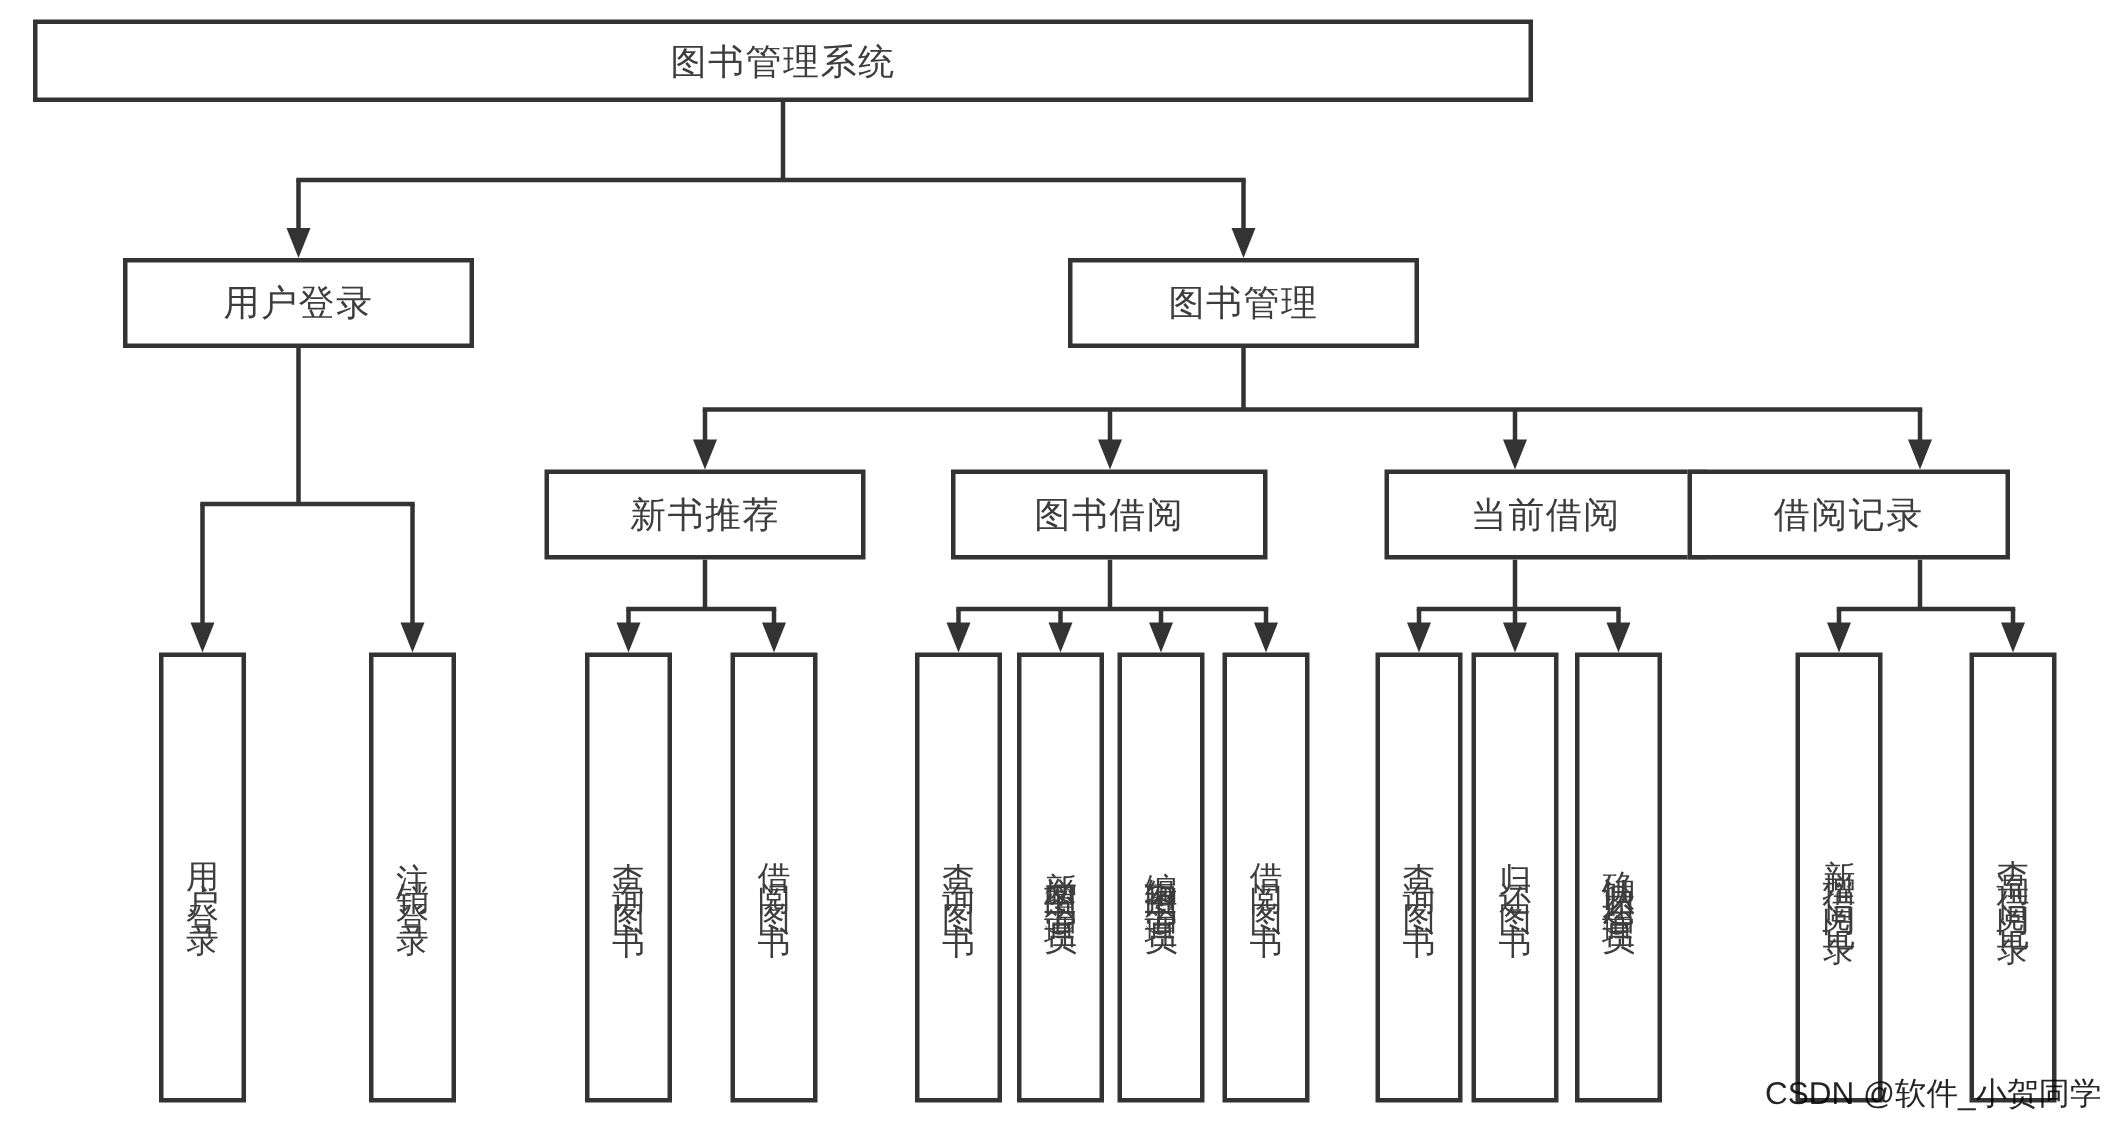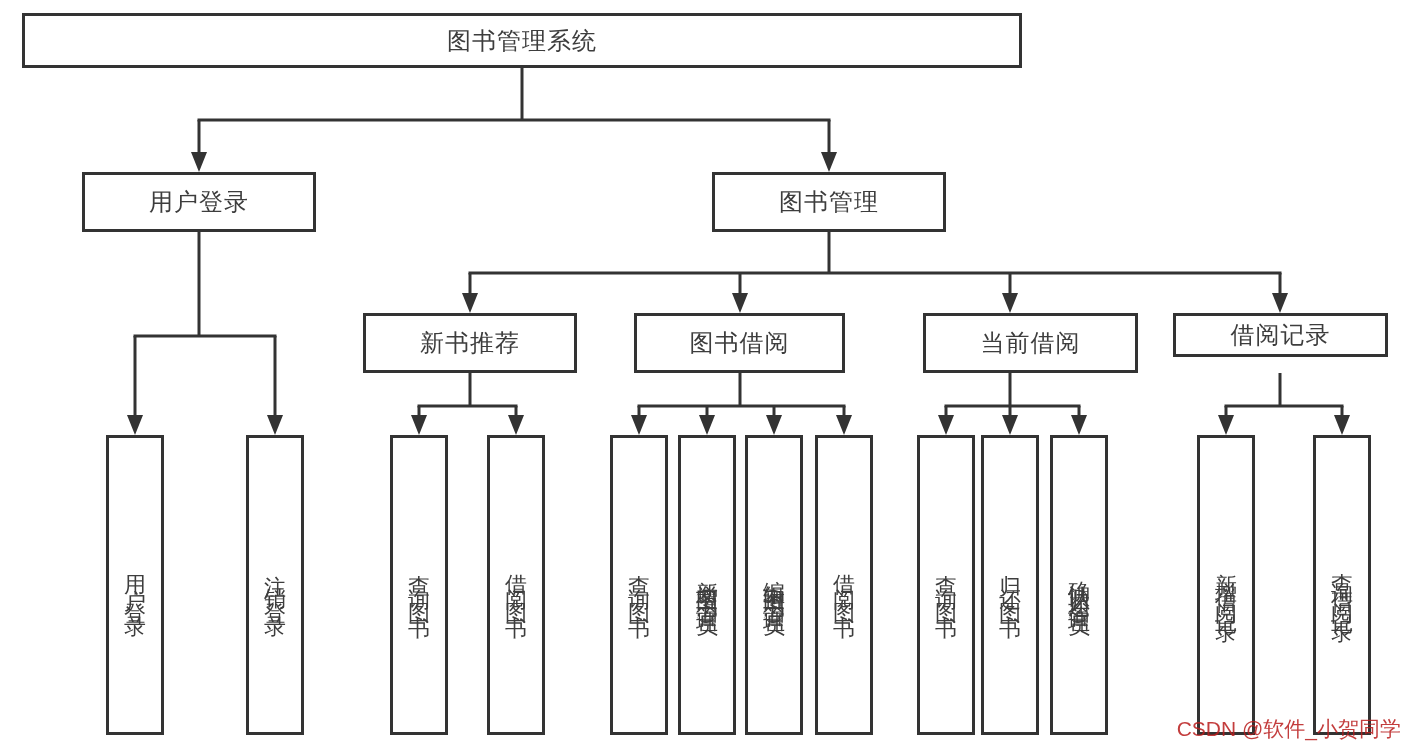--- a/index.html
+++ b/index.html
@@ -36,21 +36,21 @@
     line-height: 1;
   }
   .v.sp4 { letter-spacing: 14px; }
   .v.sp6 { letter-spacing: 10px; }
   .v.sp9 { letter-spacing: 5px; }
   .watermark {
     position: absolute;
     right: 4px;
     bottom: 4px;
     font-size: 21px;
-    color: #b91c1c;
+    color: #000000;
     opacity: 0.85;
     z-index: 5;
     white-space: nowrap;
   }
 </style>
 </head>
 <body>
 
 <div class="canvas">
 
@@ -124,21 +124,21 @@
   </svg>
 
   <div class="node h" style="left:22px; top:13px; width:1000px; height:55px;">图书管理系统</div>
 
   <div class="node h" style="left:82px; top:172px; width:234px; height:60px;">用户登录</div>
   <div class="node h" style="left:712px; top:172px; width:234px; height:60px;text-align:center;">图书管理</div>
 
   <div class="node h" style="left:634px; top:313px; width:211px; height:60px;">图书借阅</div>
   <div class="node h" style="left:363px; top:313px; width:214px; height:60px;">新书推荐</div>
   <div class="node h" style="left:903px; top:313px; width:215px; height:60px;margin-left:20px;">当前借阅</div>
-  <div class="node h" style="left:1173px; top:313px; width:215px; height:44px;">借阅记录</div>
+  <div class="node h" style="left:1125px; top:313px; width:215px; height:60px;">借阅记录</div>
 
   <div class="node v sp4" style="left:106px; top:435px; width:58px; height:300px;">用户登录</div>
   <div class="node v sp4" style="left:246px; top:435px; width:58px; height:300px;">注销登录</div>
 
   <div class="node v sp4" style="left:390px; top:435px; width:58px; height:300px;">查询图书</div>
   <div class="node v sp4" style="left:487px; top:435px; width:58px; height:300px;">借阅图书</div>
 
   <div class="node v sp4" style="left:610px; top:435px; width:58px; height:300px;">查询图书</div>
   <div class="node v sp9" style="left:678px; top:435px; width:58px; height:300px;">新增图书（管理员）</div>
   <div class="node v sp9" style="left:745px; top:435px; width:58px; height:300px;">编辑图书（管理员）</div>

